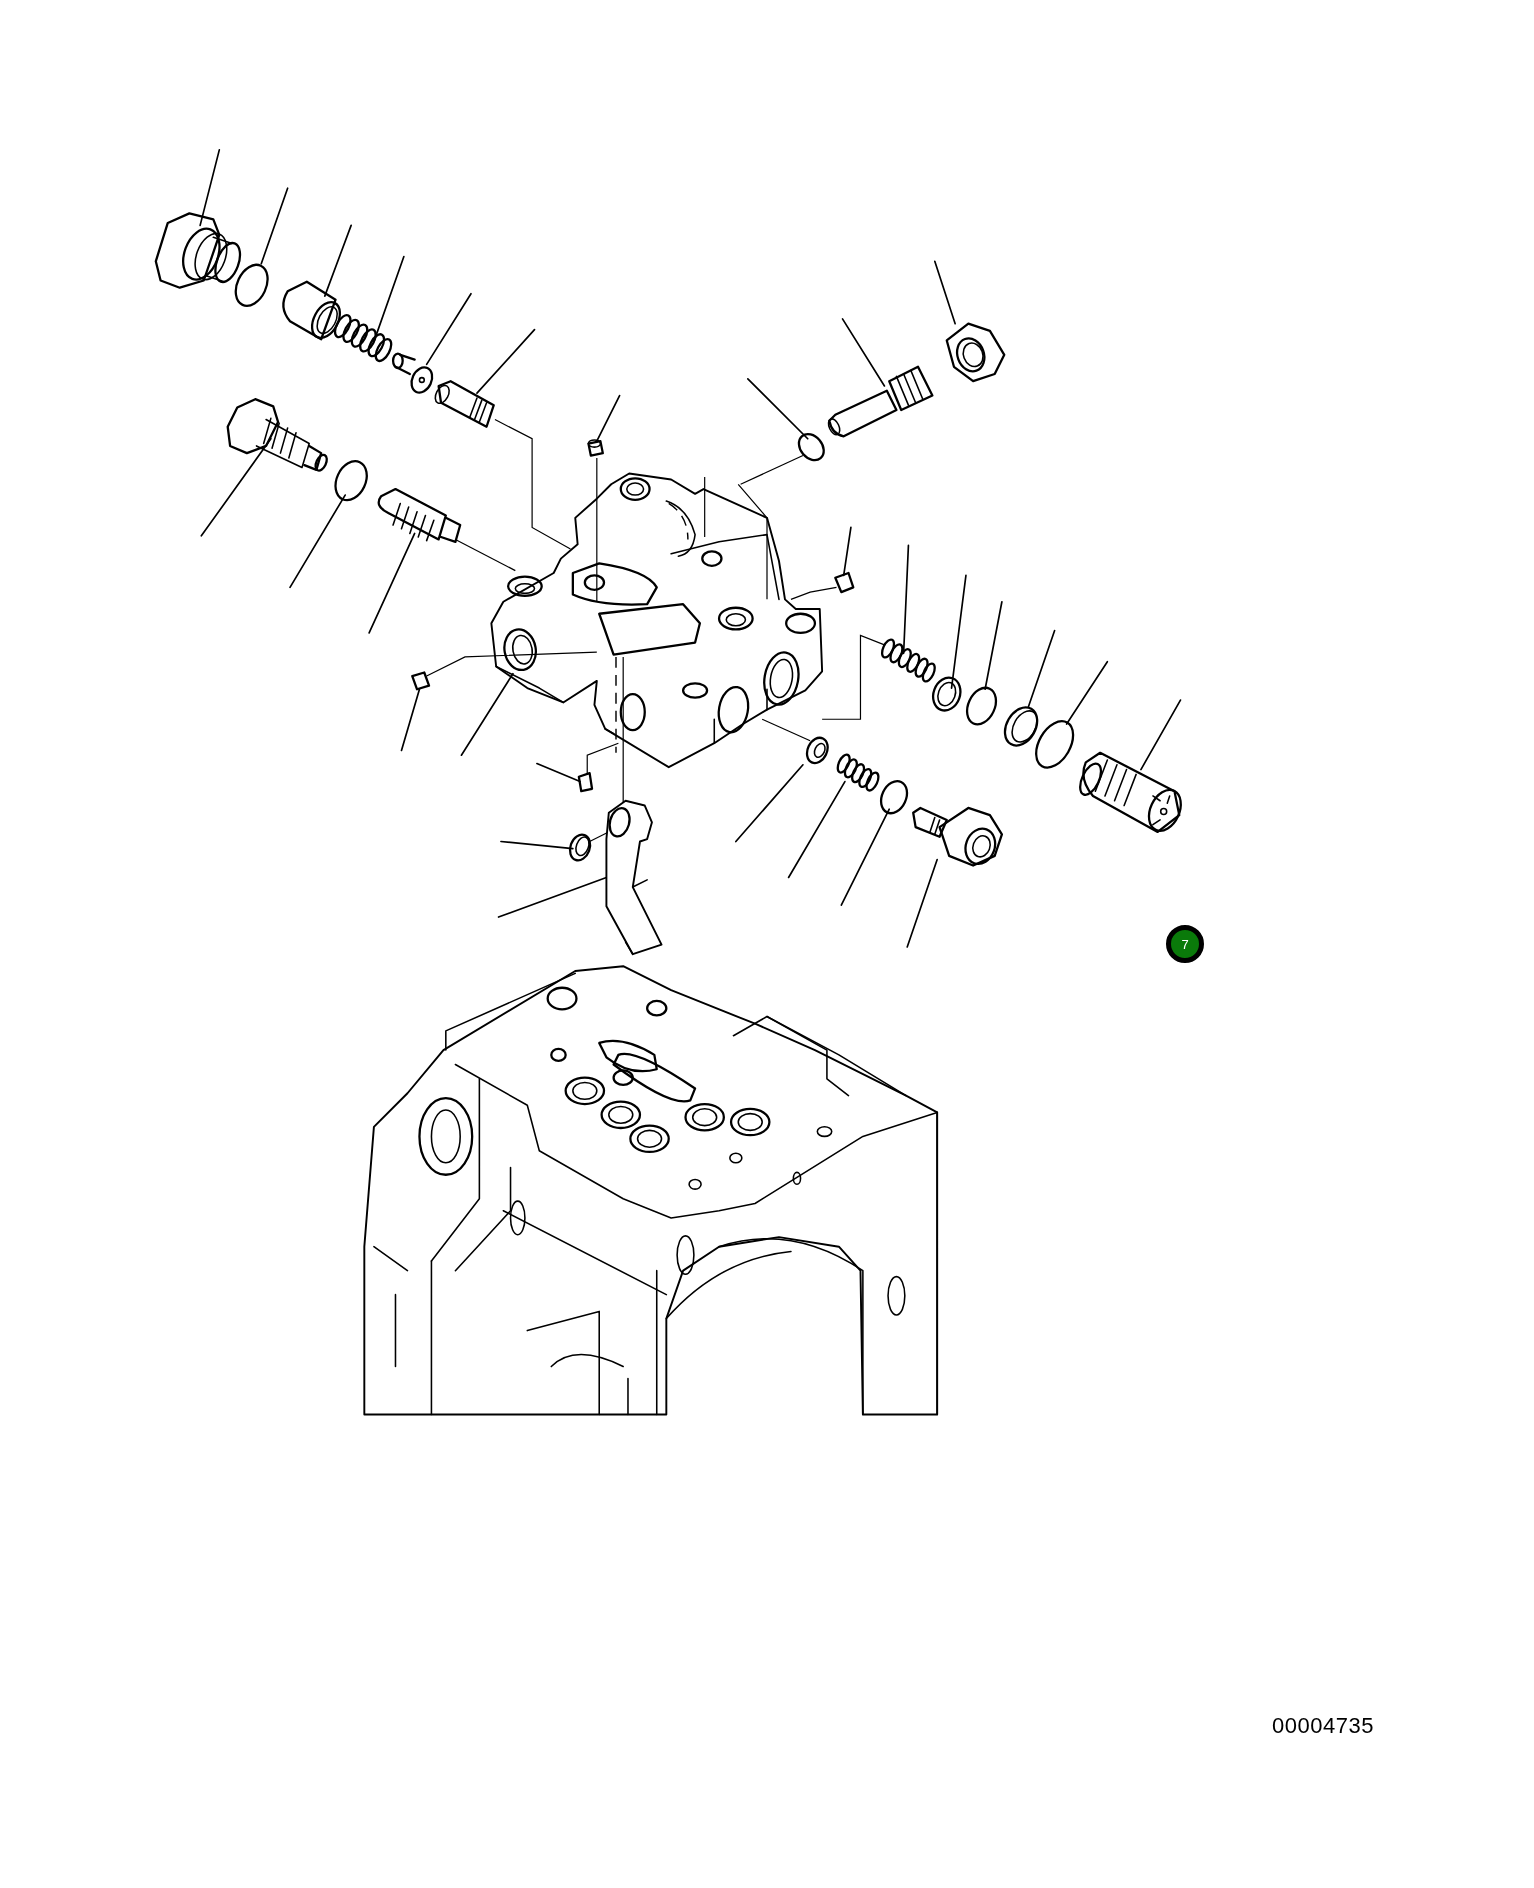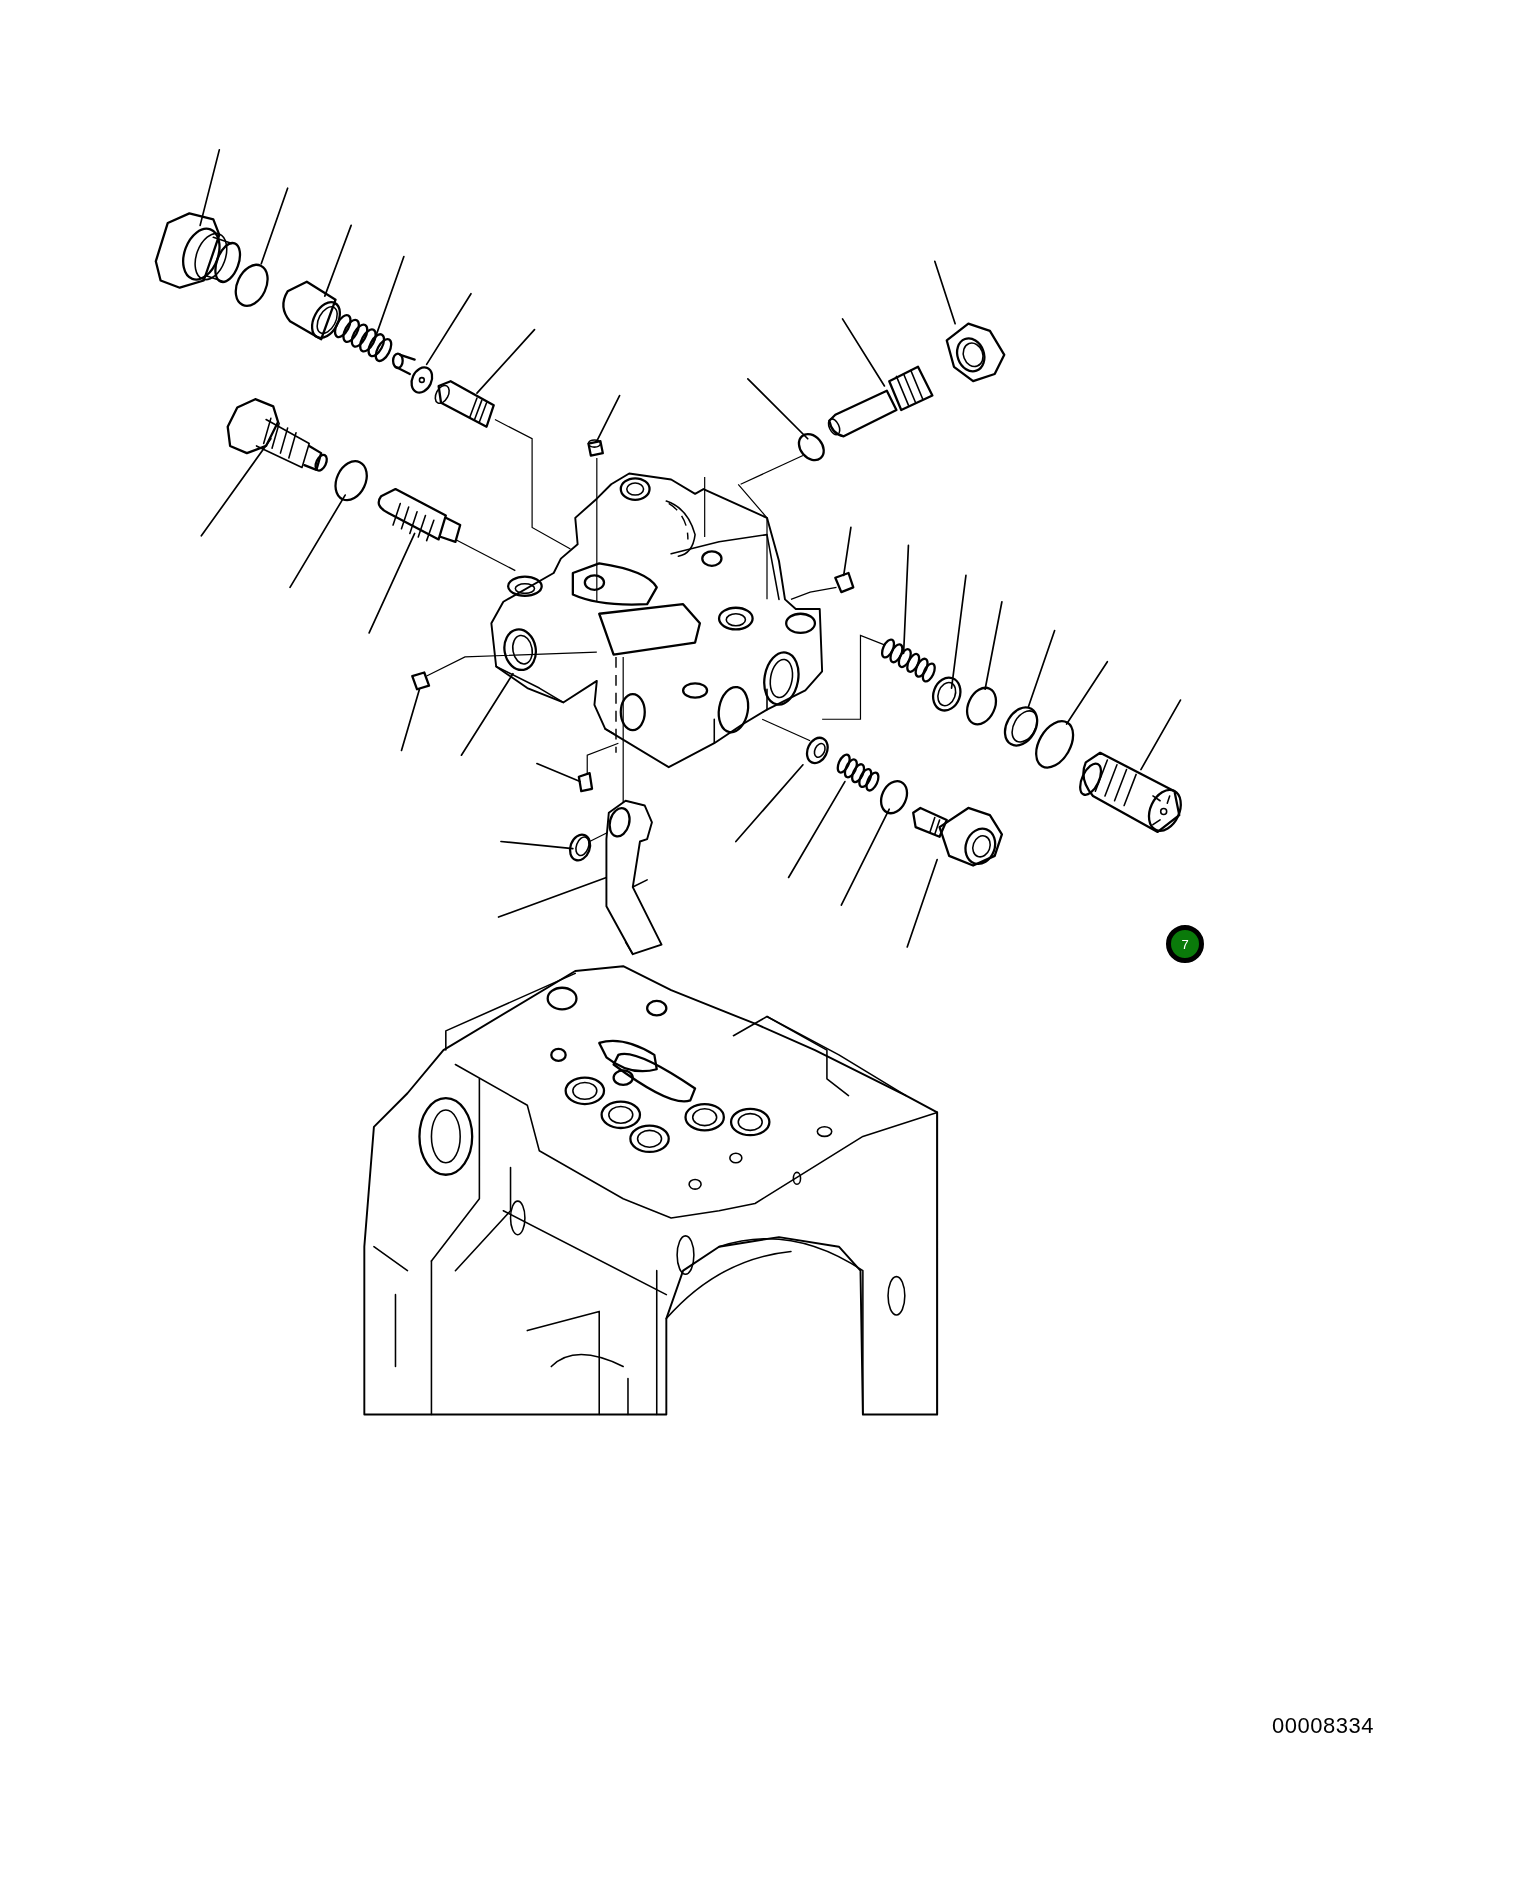--- a/index.html
+++ b/index.html
@@ -279,13 +279,13 @@
     <path class="ln" d="M400 900 L400 1000 L360 1052 M426 974 L426 1010 L380 1060"></path>
     <path class="ln" d="M420 1010 L556 1080 M360 1052 L360 1180 M330 1080 L330 1140 M312 1040 L340 1060"></path>
     <path class="ln" d="M440 1110 L500 1094 L500 1180 M524 1150 L524 1180 M548 1060 L548 1180"></path>
     <path class="ln" d="M460 1140 Q480 1120 520 1140"></path>
     <path class="ln" d="M782 928 L782 1180"></path>
   </g>
 </svg>
 </div>
 
 <div class="badge">7</div>
-<div class="figure-id">00008334</div>
+<div class="figure-id">00004735</div>
 
 </body></html>

